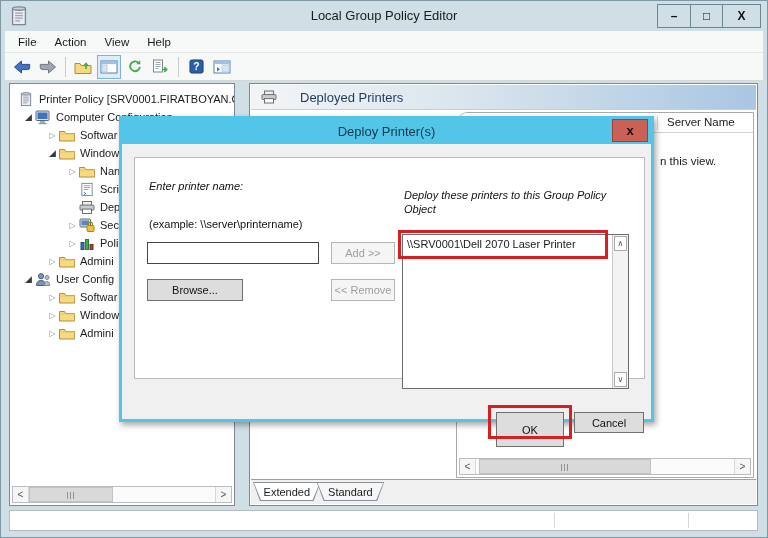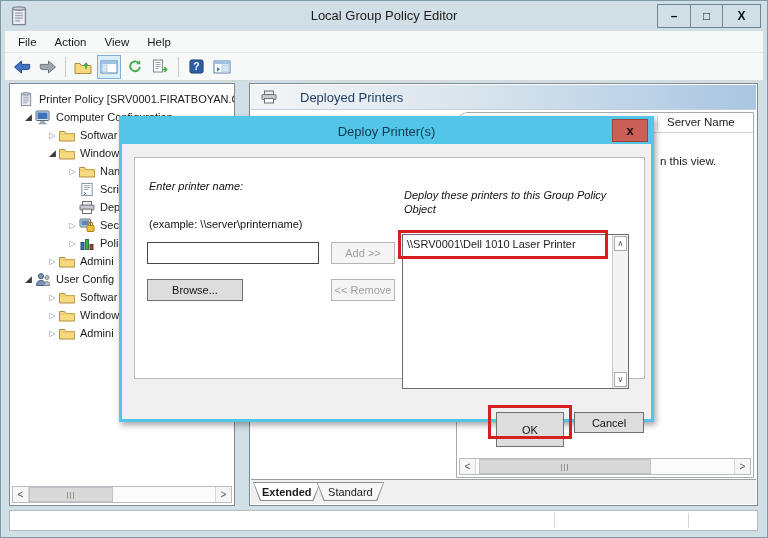--- a/index.html
+++ b/index.html
@@ -377,21 +377,21 @@
 
       </div>
       <div class="empty-text" style="left:203px;top:34px;margin-top:8px;">n this view.</div>
       <div class="hscroll" style="left:2px;right:2px;bottom:2px;">
         <span class="hs-btn l">&lt;</span>
         <span class="hs-thumb" style="width:172px;margin-left:3px;">|||</span>
         <span class="hs-btn r">&gt;</span>
       </div>
     </div>
     <div class="tabstrip" id="tabstrip">
-        <div class="tab active" style="left: 2px; width: 67.6px; font-weight: bold;">
+        <div class="tab active" style="left: 2px; width: 67.6px;">
           <div class="shape"></div>
           <div class="fill"></div>
           <div class="lbl">Extended</div>
         </div>
         <div class="tab" style="left: 65.6px; width: 67.6px;">
           <div class="shape"></div>
           <div class="fill"></div>
           <div class="lbl">Standard</div>
         </div>
       </div>
@@ -412,21 +412,21 @@
 
       <div class="dlg-label" style="left:27px;top:36px;font-style:italic;">Enter printer name:</div>
       <div class="dlg-label" style="left:27px;top:74px;">(example: \\server\printername)</div>
       <input class="dlg-input" type="text" value="" style="">
       <div class="btn disabled" style="left:209px;top:98px;width:64px;height:22px;">Add &gt;&gt;</div>
       <div class="btn" style="left:25px;top:135px;width:96px;height:22px;">Browse...</div>
       <div class="btn disabled" style="left:209px;top:135px;width:64px;height:22px;">&lt;&lt; Remove</div>
 
       <div class="dlg-label" style="left:282px;top:44px;width:208px;line-height:14px;font-style:italic;">Deploy these printers to this Group Policy Object</div>
       <div class="listbox" id="listbox">
-          <div class="lb-item" style="width: 206px;">\\SRV0001\Dell 1010 Laser Printer</div>
+          <div class="lb-item" style="width: 206px;">\\SRV0001\Dell 2070 Laser Printer</div>
         <div class="vscroll">
           <span class="vs-btn up">∧</span>
           <span class="vs-btn down">∨</span>
         </div>
       </div>
 
       <div class="btn" style="left:374px;top:268px;width:68px;height:35px;">OK</div>
       <div class="btn" style="left:452px;top:268px;width:70px;height:21px;">Cancel</div>
 
       <div class="annotation" style="left:276px;top:86px;width:210px;height:29px;"></div>

